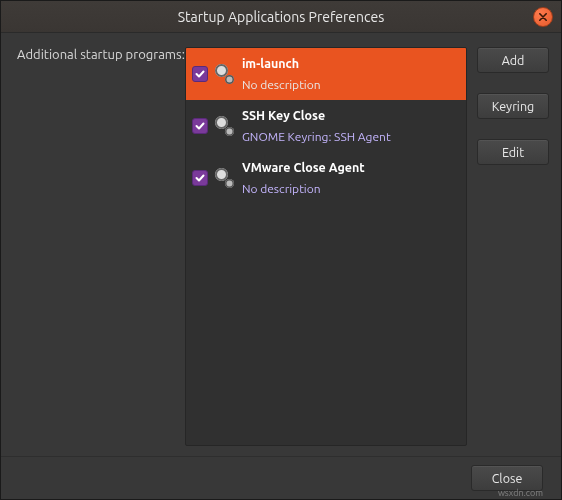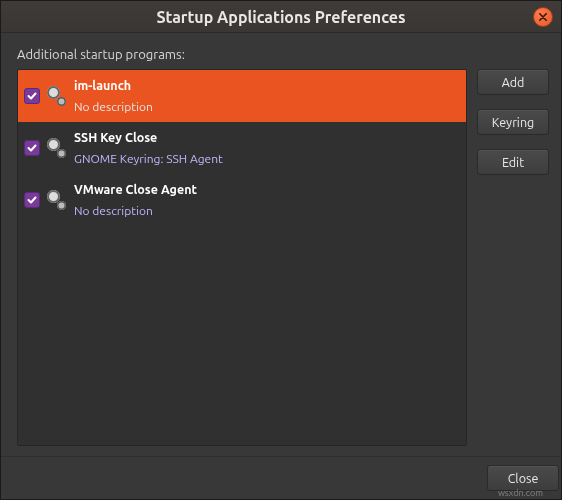--- a/index.html
+++ b/index.html
@@ -26,22 +26,22 @@
       height: 32px;
       background: linear-gradient(to bottom, #3f3b38, #3a3633);
       display: flex;
       align-items: center;
       justify-content: center;
       position: relative;
       border-bottom: 1px solid #2a2a2a;
     }
     .titlebar-title {
       color: #e8e8e8;
-      font-size: 16px;
-      font-weight: bold;
+      font-size: 14px;
+      font-weight: normal;
     }
     .close-btn {
       position: absolute;
       right: 8px;
       top: 6px;
       width: 20px;
       height: 20px;
       border-radius: 50%;
       background: radial-gradient(circle at 30% 30%, #ff7a4d, #e55a2b);
       border: 1px solid #a03d1a;
@@ -51,21 +51,21 @@
       cursor: pointer;
     }
     .close-btn svg {
       width: 8px;
       height: 8px;
     }
     .content {
       flex: 1;
       padding: 14px 12px 10px 16px;
       display: flex;
-      flex-direction: column;
+      flex-direction: row;
     }
     .section-label {
       color: #d8d8d8;
       font-size: 13px;
       margin-bottom: 8px;
     }
     .main-row {
       display: flex;
       gap: 10px;
       flex: 1;
@@ -147,39 +147,39 @@
       font-size: 12px;
       margin-top: 8px;
     }
     .list-row:not(.selected) .row-desc {
       color: #c4b5fd;
     }
     .side-buttons {
       width: 72px;
       display: flex;
       flex-direction: column;
-      gap: 14px;
+      gap: 20px;
     }
     .btn {
       height: 26px;
       background: linear-gradient(to bottom, #4a4a4a, #3d3d3d);
       border: 1px solid #2a2a2a;
       border-radius: 3px;
       color: #e8e8e8;
       font-size: 12.5px;
       cursor: pointer;
       display: flex;
       align-items: center;
       justify-content: center;
       box-shadow: inset 0 1px 0 rgba(255,255,255,0.06);
     }
     .footer {
       display: flex;
       justify-content: flex-end;
-      padding: 8px 2px;
+      padding: 8px 18px;
       background: #383838;
       border-top: 1px solid #2e2e2e;
     }
     .footer .btn {
       width: 72px;
     }
     .watermark {
       position: absolute;
       right: 19px;
       bottom: 2px;

